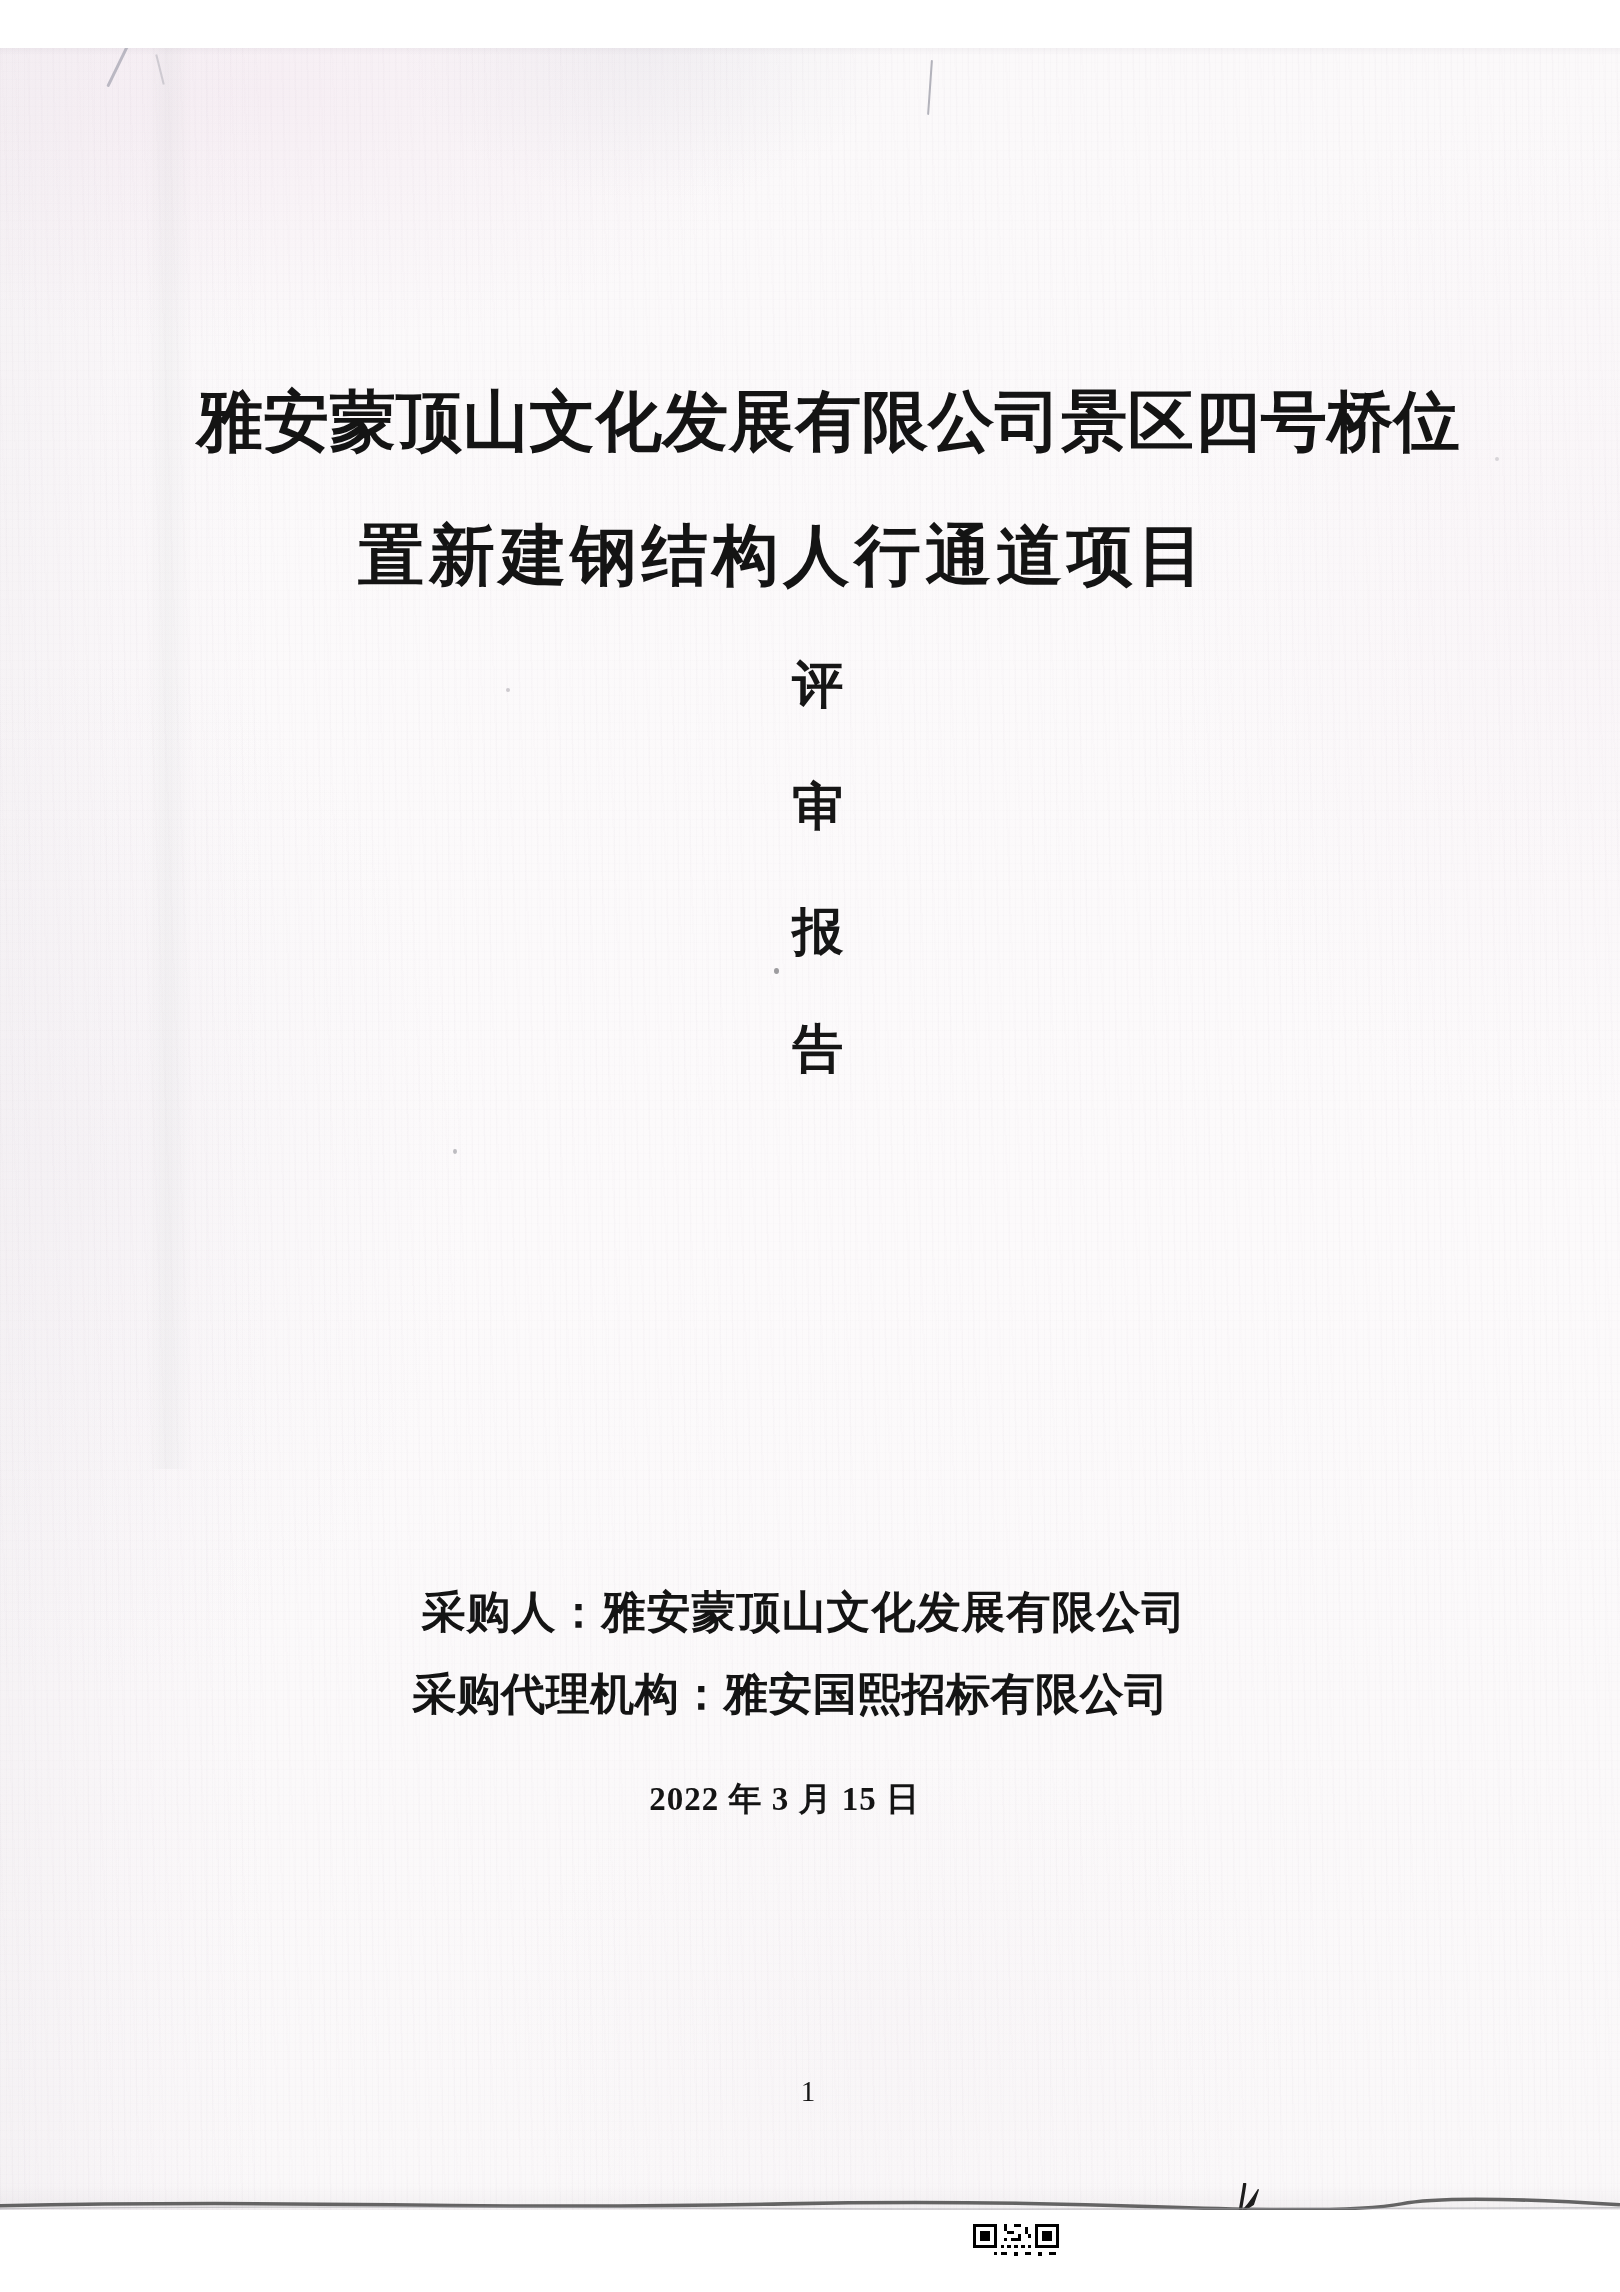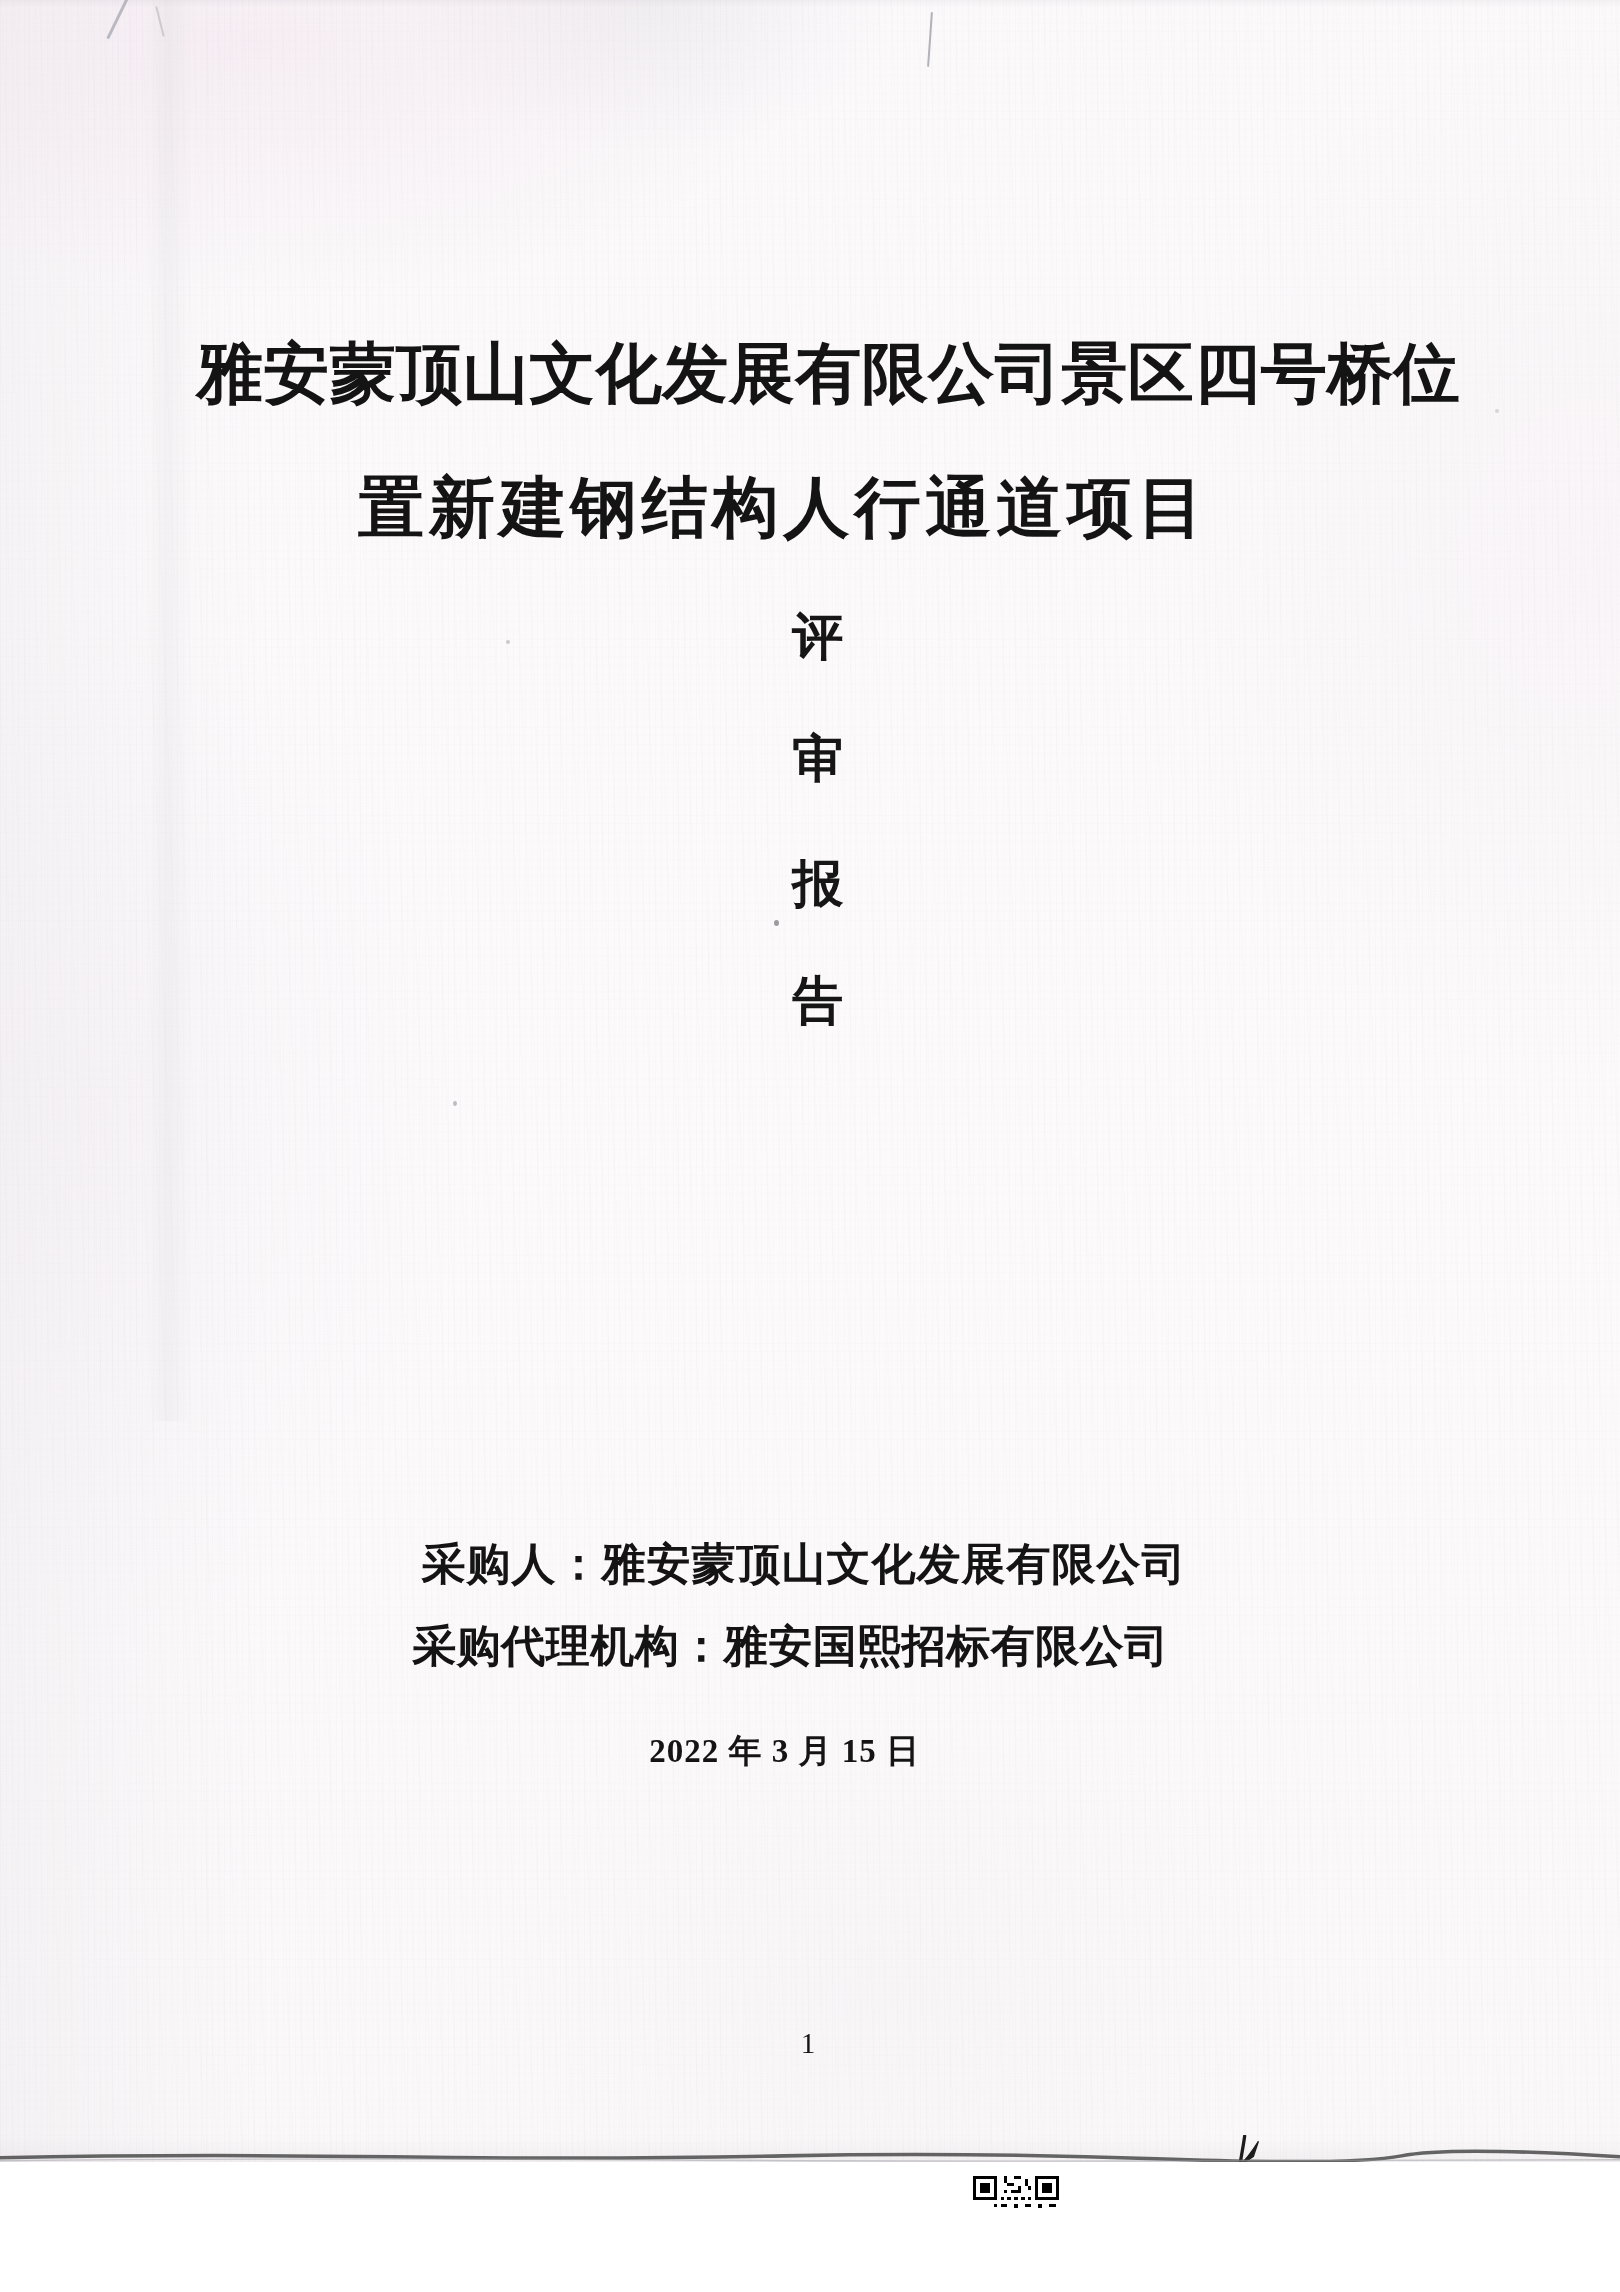--- a/index.html
+++ b/index.html
@@ -3,20 +3,21 @@
 <meta charset="utf-8">
 <style>
   * { margin:0; padding:0; box-sizing:border-box; }
   html,body { background:#ffffff; }
   .page {
     position:relative;
     width:1620px; height:2208px;
     background:#b91c1c;
     overflow:hidden;
     font-family:"Liberation Serif", serif;
+    margin-top:48px;
   }
   
   .scan-area {
     position:absolute; left:0; top:0; width:1620px; height:2162px;
     background:
       linear-gradient(90deg, rgba(198,186,200,0.10) 0px, rgba(214,198,216,0.06) 127px, rgba(214,198,216,0.00) 265px),
       radial-gradient(882px 412px at 16% 2%, rgba(228,198,220,0.22), rgba(228,198,220,0) 62%),
       radial-gradient(412px 255px at 40% 0%, rgba(175,178,192,0.13), rgba(175,178,192,0) 60%),
       radial-gradient(745px 882px at 98% 26%, rgba(233,213,228,0.12), rgba(233,213,228,0) 60%),
       radial-gradient(608px 843px at 6% 52%, rgba(205,196,212,0.09), rgba(205,196,212,0) 62%),

